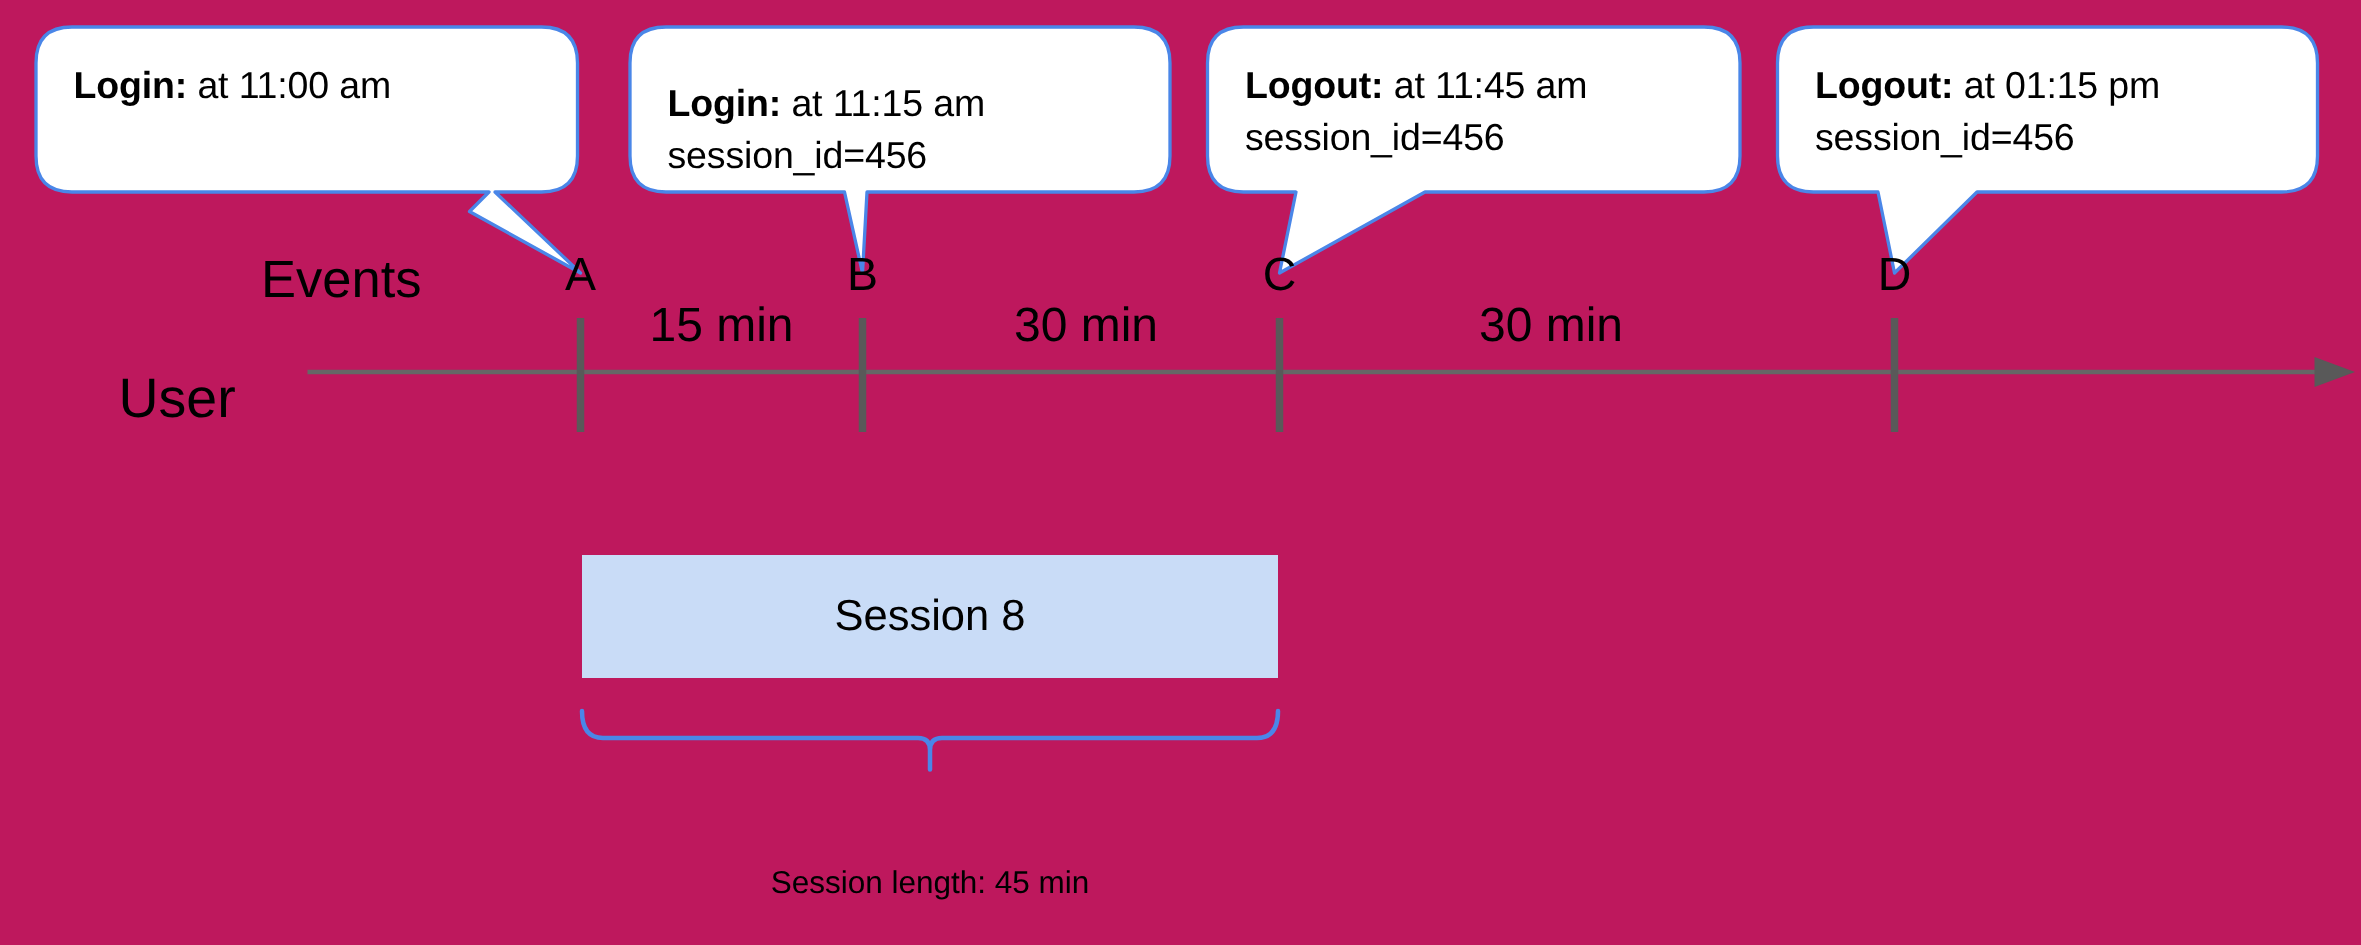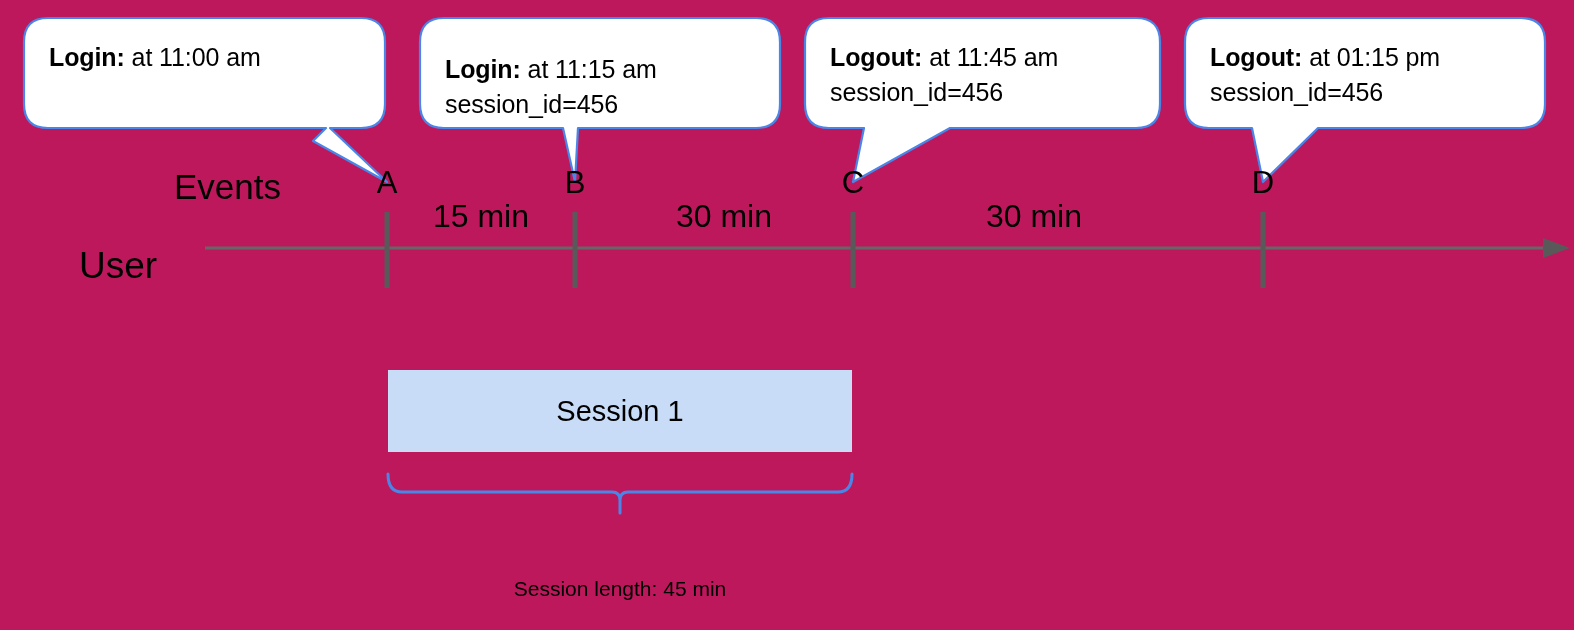--- a/index.html
+++ b/index.html
@@ -156,18 +156,18 @@
   <div class="marker-label" style="left:367px; top:167px; width:40px;">A</div>
   <div class="marker-label" style="left:555px; top:167px; width:40px;">B</div>
   <div class="marker-label" style="left:833px; top:167px; width:40px;">C</div>
   <div class="marker-label" style="left:1243px; top:167px; width:40px;">D</div>
 
   <div class="interval-label" style="left:421px; top:200px; width:120px;">15 min</div>
   <div class="interval-label" style="left:664px; top:200px; width:120px;">30 min</div>
   <div class="interval-label" style="left:974px; top:200px; width:120px;">30 min</div>
 
   <div class="session-bar" style="left:388px; top:370px; width:464px; height:82px; background:#c9dcf7;">
-    <span class="session-bar-label">Session 1</span>
+    <span class="session-bar-label">Session 8</span>
   </div>
 
   <div class="session-length-label" style="left:420px; top:578px; width:400px;">Session length: 45 min</div>
 
 </div>
 
 </body></html>

